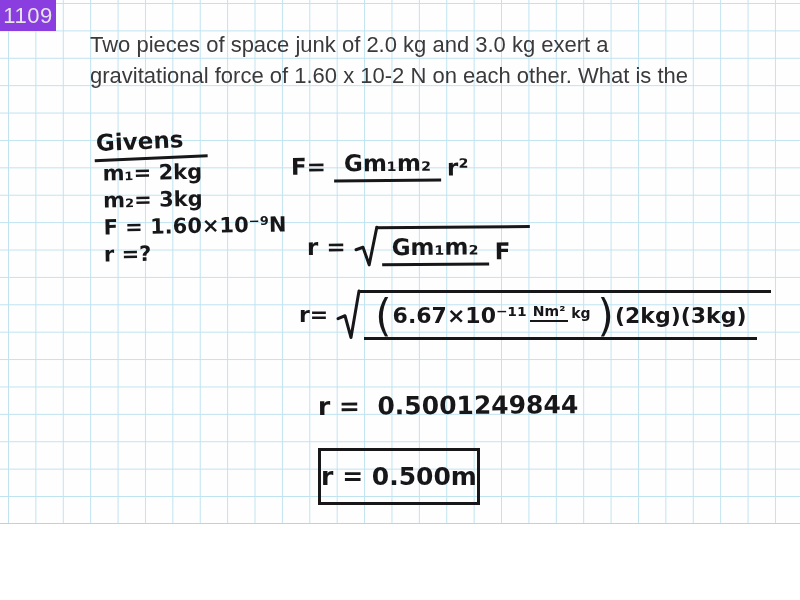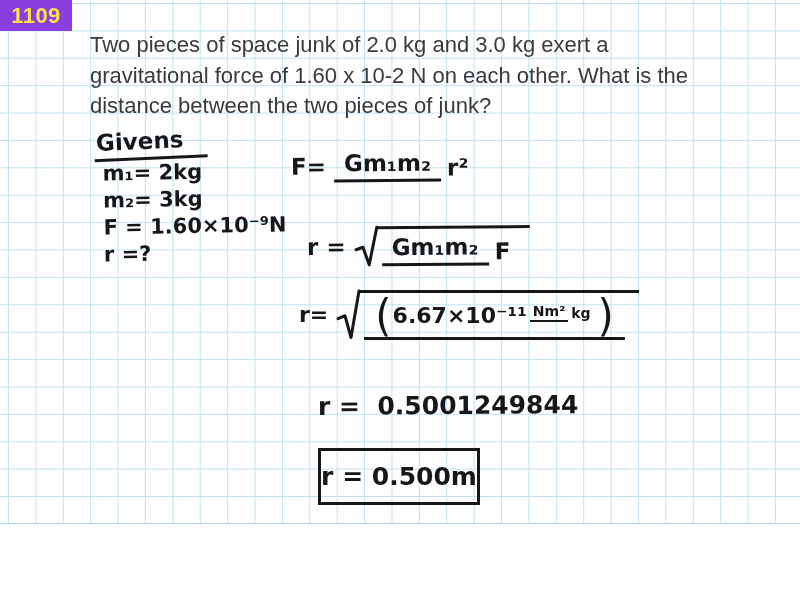--- a/index.html
+++ b/index.html
@@ -20,23 +20,23 @@
     background-image:
       linear-gradient(to right, var(--grid) 1px, transparent 1px),
       linear-gradient(to bottom, var(--grid) 1px, transparent 1px);
     background-size:27.4px 27.4px;
     background-position:8px 3px;
     border-bottom:1px solid #abd9e9;
   }
 
   
   .badge{
-    position:absolute;left:0;top:0;width:72px;height:31px;
-    background:var(--badge);color:#fde047;
-    font-size:22px;font-weight:bold;
+    position:absolute;left:0;top:0;width:56px;height:31px;
+    background:var(--badge);color:#e5e5e5;
+    font-size:22px;font-weight:normal;
     display:flex;align-items:center;justify-content:center;
     letter-spacing:0.5px;
   }
 
   
   .problem{
     position:absolute;left:90px;top:30px;width:700px;
     color:var(--text);font-size:22px;line-height:30.5px;
   }
   .problem div{white-space:nowrap;}
@@ -95,21 +95,20 @@
 
 <div class="canvas">
 
   <div class="paper"></div>
 
   <div class="badge">1109</div>
 
   <div class="problem">
     <div>Two pieces of space junk of 2.0 kg and 3.0 kg exert a</div>
     <div>gravitational force of 1.60 x 10-2 N on each other. What is the</div>
-    <div>distance between the two pieces of junk?</div>
   </div>
 
   <div class="hw givens">
     <div class="givens-title">Givens</div>
     <div class="gl">m₁= 2kg</div>
     <div class="gl">m₂= 3kg</div>
     <div class="gl">F = 1.60×10⁻⁹N</div>
     <div class="gl">r =?</div>
   </div>
 
@@ -145,20 +144,21 @@
       <span class="radicand">
         <span class="frac">
           <span class="num numrow">
             <span class="paren">(</span>
             <span>6.67×10⁻¹¹</span>
             <span class="frac mini">
               <span class="num">Nm²</span>
               <span class="den">kg</span>
             </span>
             <span class="paren">)</span>
+            <span>(2kg)(3kg)</span>
           </span>
         </span>
       </span>
     </span>
   </div>
 
   <div class="hw result">r =  0.5001249844</div>
 
   <div class="hw final-box">
     <span>r = 0.500m</span>

